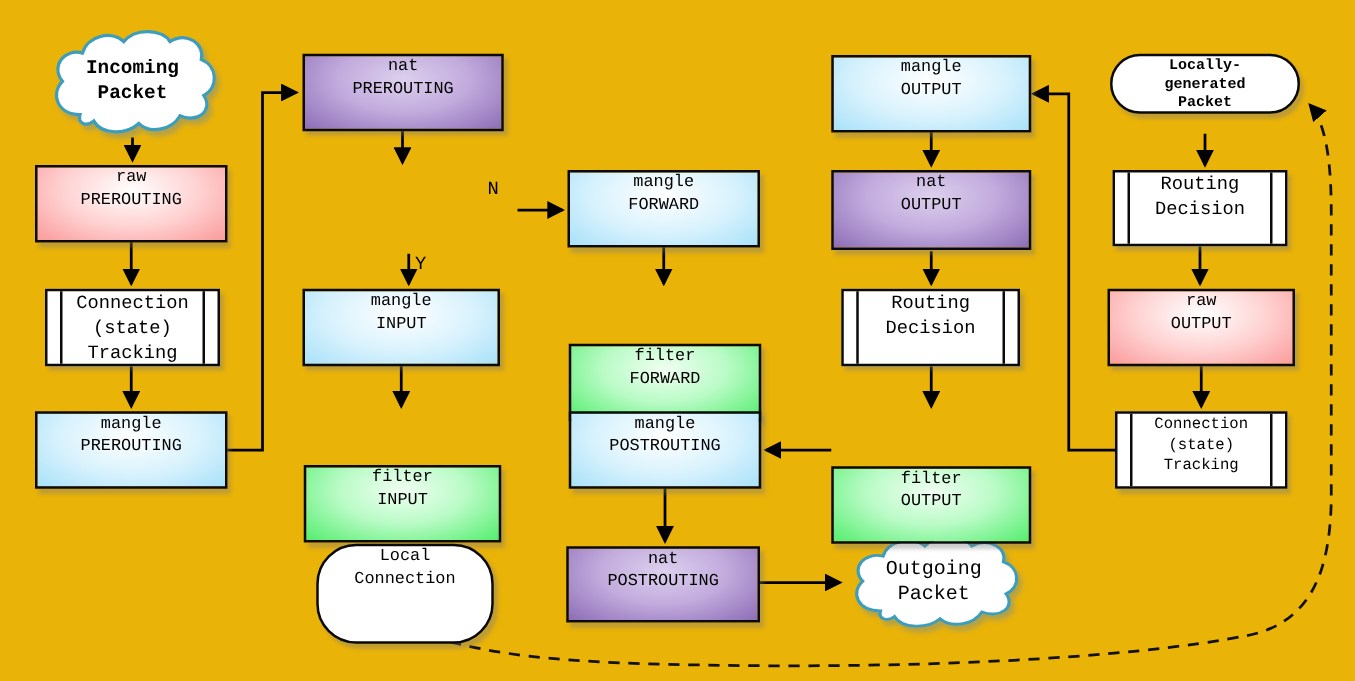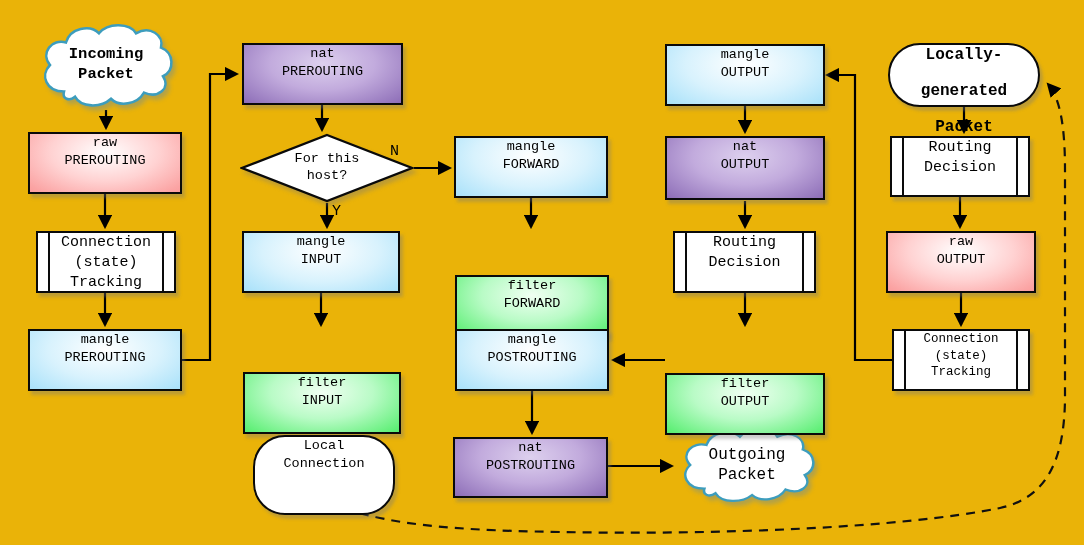--- a/index.html
+++ b/index.html
@@ -106,29 +106,20 @@
   <div class="box grad-blue" style="left:28px;top:329px;width:154px;height:62px;">
     <span>mangle</span>
     <span>PREROUTING</span>
   </div>
 
   <div class="box grad-purple" style="left:242px;top:43px;width:161px;height:62px;">
     <span>nat</span>
     <span>PREROUTING</span>
   </div>
 
-  <div class="diamond-wrap" style="left:240px;top:133px;width:174px;height:70px;">
-    <svg width="174" height="70" viewBox="0 0 174 70">
-      <polygon points="87,2 172,35 87,68 2,35" fill="#ffffff" stroke="#0a0a0a" stroke-width="2.4"></polygon>
-    </svg>
-    <div class="diamond-text">
-      <span>For this</span>
-      <span>host?</span>
-    </div>
-  </div>
   <div class="branch-label" style="left:390px;top:143px;">N</div>
   <div class="branch-label" style="left:332px;top:203px;">Y</div>
 
   <div class="box grad-blue" style="left:242px;top:231px;width:158px;height:62px;">
     <span>mangle</span>
     <span>INPUT</span>
   </div>
   <div class="box grad-green" style="left:243px;top:328px;width:158px;height:62px;">
     <span>filter</span>
     <span>INPUT</span>
@@ -165,21 +156,21 @@
   </div>
   <div class="box tab" style="left:673px;top:231px;width:143px;height:62px;">
     <span>Routing</span>
     <span>Decision</span>
   </div>
   <div class="box grad-green" style="left:665px;top:329px;width:160px;height:62px;">
     <span>filter</span>
     <span>OUTPUT</span>
   </div>
 
-  <div class="box stadium bold" style="left:888px;top:43px;width:152px;height:64px;font-size:16px;line-height:1.25;gap:16px;">
+  <div class="box stadium bold" style="left:888px;top:43px;width:152px;height:48px;font-size:12px;line-height:1.25;">
     <span>Locally-</span>
     <span>generated</span>
     <span>Packet</span>
   </div>
   <div class="box tab" style="left:890px;top:136px;width:140px;height:61px;">
     <span>Routing</span>
     <span>Decision</span>
   </div>
   <div class="box grad-red" style="left:886px;top:231px;width:150px;height:62px;">
     <span>raw</span>

